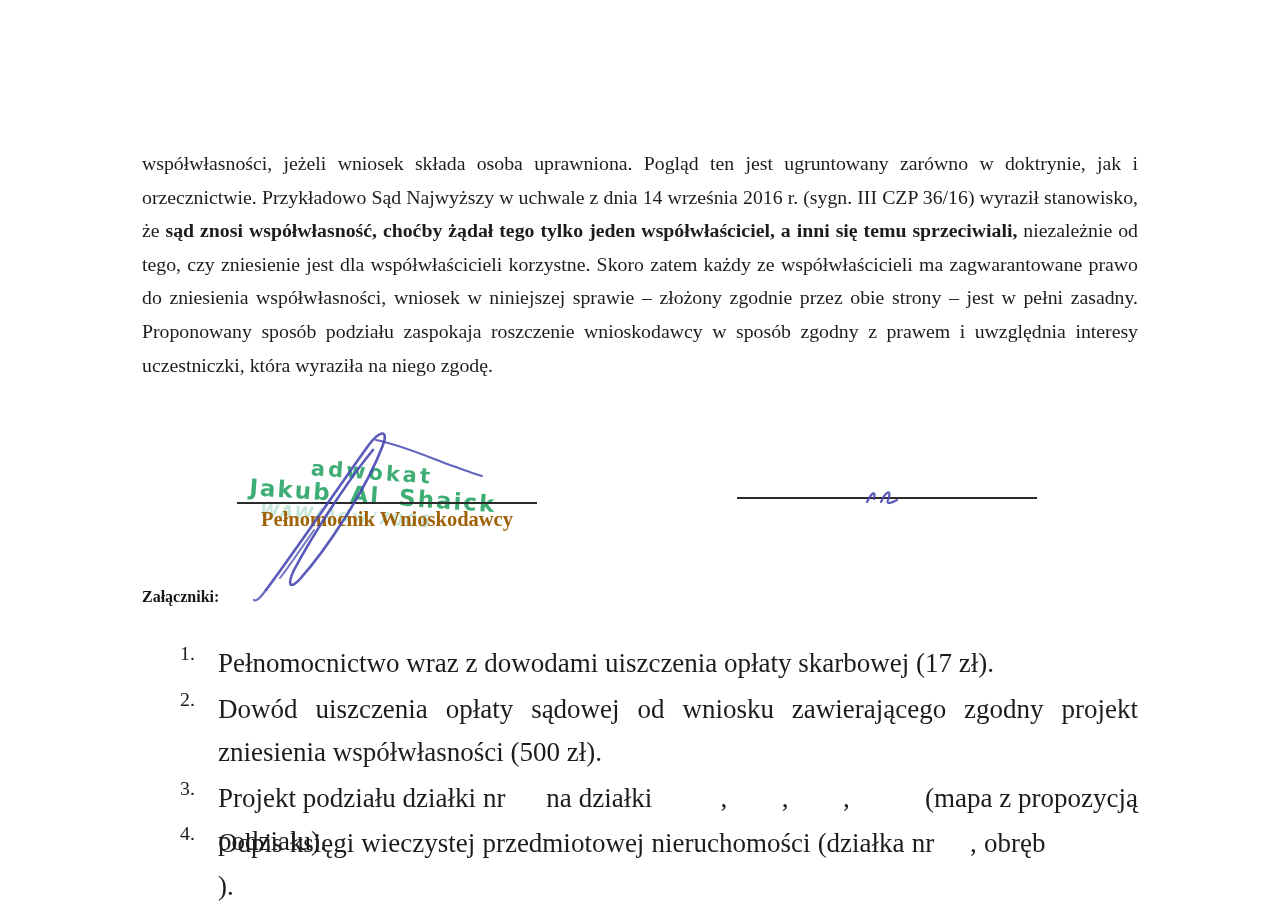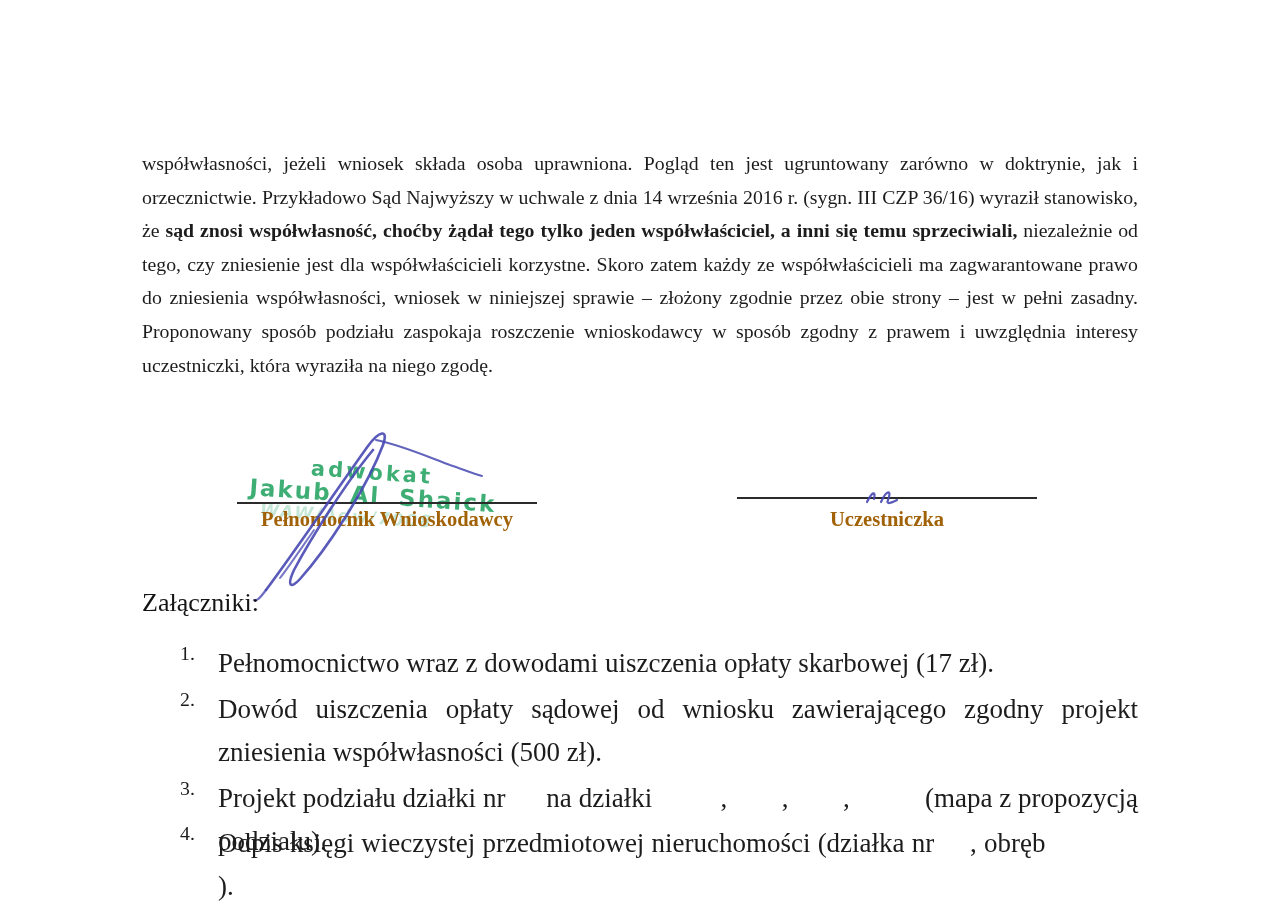--- a/index.html
+++ b/index.html
@@ -39,21 +39,21 @@
   .stamp-line1{font-size:21px;letter-spacing:3px;margin-left:60px;}
   .stamp-line2{font-size:23px;letter-spacing:2px;word-spacing:9px;}
   .stamp-line3{font-size:17px;letter-spacing:2px;opacity:0.33;font-style:italic;margin-left:12px;color:#3db07a;}
 
   .sig-scribble{position:absolute;left:230px;top:418px;width:300px;height:185px;}
   .paraph{position:absolute;left:845px;top:478px;width:70px;height:34px;}
 
   
   .attach-heading{
     position:absolute;left:142px;top:588px;margin:0;
-    font-size:26px;font-weight:normal;color:#141414;
+    font-size:16px;font-weight:bold;color:#141414;
   }
   .attach-item{position:absolute;left:142px;width:996px;}
   .attach-item .num{
     position:absolute;left:38px;top:0;font-size:19.8px;
   }
   .attach-item .txt{
     position:absolute;left:76px;top:0;width:920px;
     font-size:27px;line-height:43px;text-align:justify;
   }
   .attach-item-1{top:642px;}
@@ -78,21 +78,20 @@
   <div class="sig-label sig-label-left">Pełnomocnik Wnioskodawcy</div>
 
   <svg class="sig-scribble" viewBox="0 0 300 185" fill="none" xmlns="http://www.w3.org/2000/svg">
     <path d="M 36 172 C 66 132, 112 64, 138 28 C 149 13, 159 10, 153 27 C 136 72, 96 132, 70 161 C 60 172, 57 167, 64 152 C 82 118, 118 62, 143 32" stroke="#4748b2" stroke-width="2.6" stroke-linecap="round" opacity="0.9"></path>
     <path d="M 146 22 C 168 26, 196 38, 220 47 C 232 51, 242 55, 252 58" stroke="#4748b2" stroke-width="2" stroke-linecap="round" opacity="0.85"></path>
     <path d="M 50 160 C 58 150, 70 132, 84 112" stroke="#4748b2" stroke-width="2" stroke-linecap="round" opacity="0.75"></path>
     <path d="M 36 172 C 30 180, 26 184, 24 182" stroke="#4748b2" stroke-width="2.2" stroke-linecap="round" opacity="0.8"></path>
   </svg>
 
   <div class="sig-line sig-line-right"></div>
-  <div class="sig-label sig-label-right">Uczestniczka</div>
 
   <svg class="paraph" viewBox="0 0 70 34" fill="none" xmlns="http://www.w3.org/2000/svg">
     <path d="M 22 24 C 27 14, 31 12, 29 21 M 36 24 C 42 11, 47 12, 43 22 C 41 27, 46 25, 52 22" stroke="#4748b2" stroke-width="2.2" stroke-linecap="round" opacity="0.9"></path>
   </svg>
 
   <h3 class="attach-heading">Załączniki:</h3>
 
   <div class="attach-item attach-item-1">
     <span class="num">1.</span>
     <span class="txt">Pełnomocnictwo wraz z dowodami uiszczenia opłaty skarbowej (17 zł).</span>

